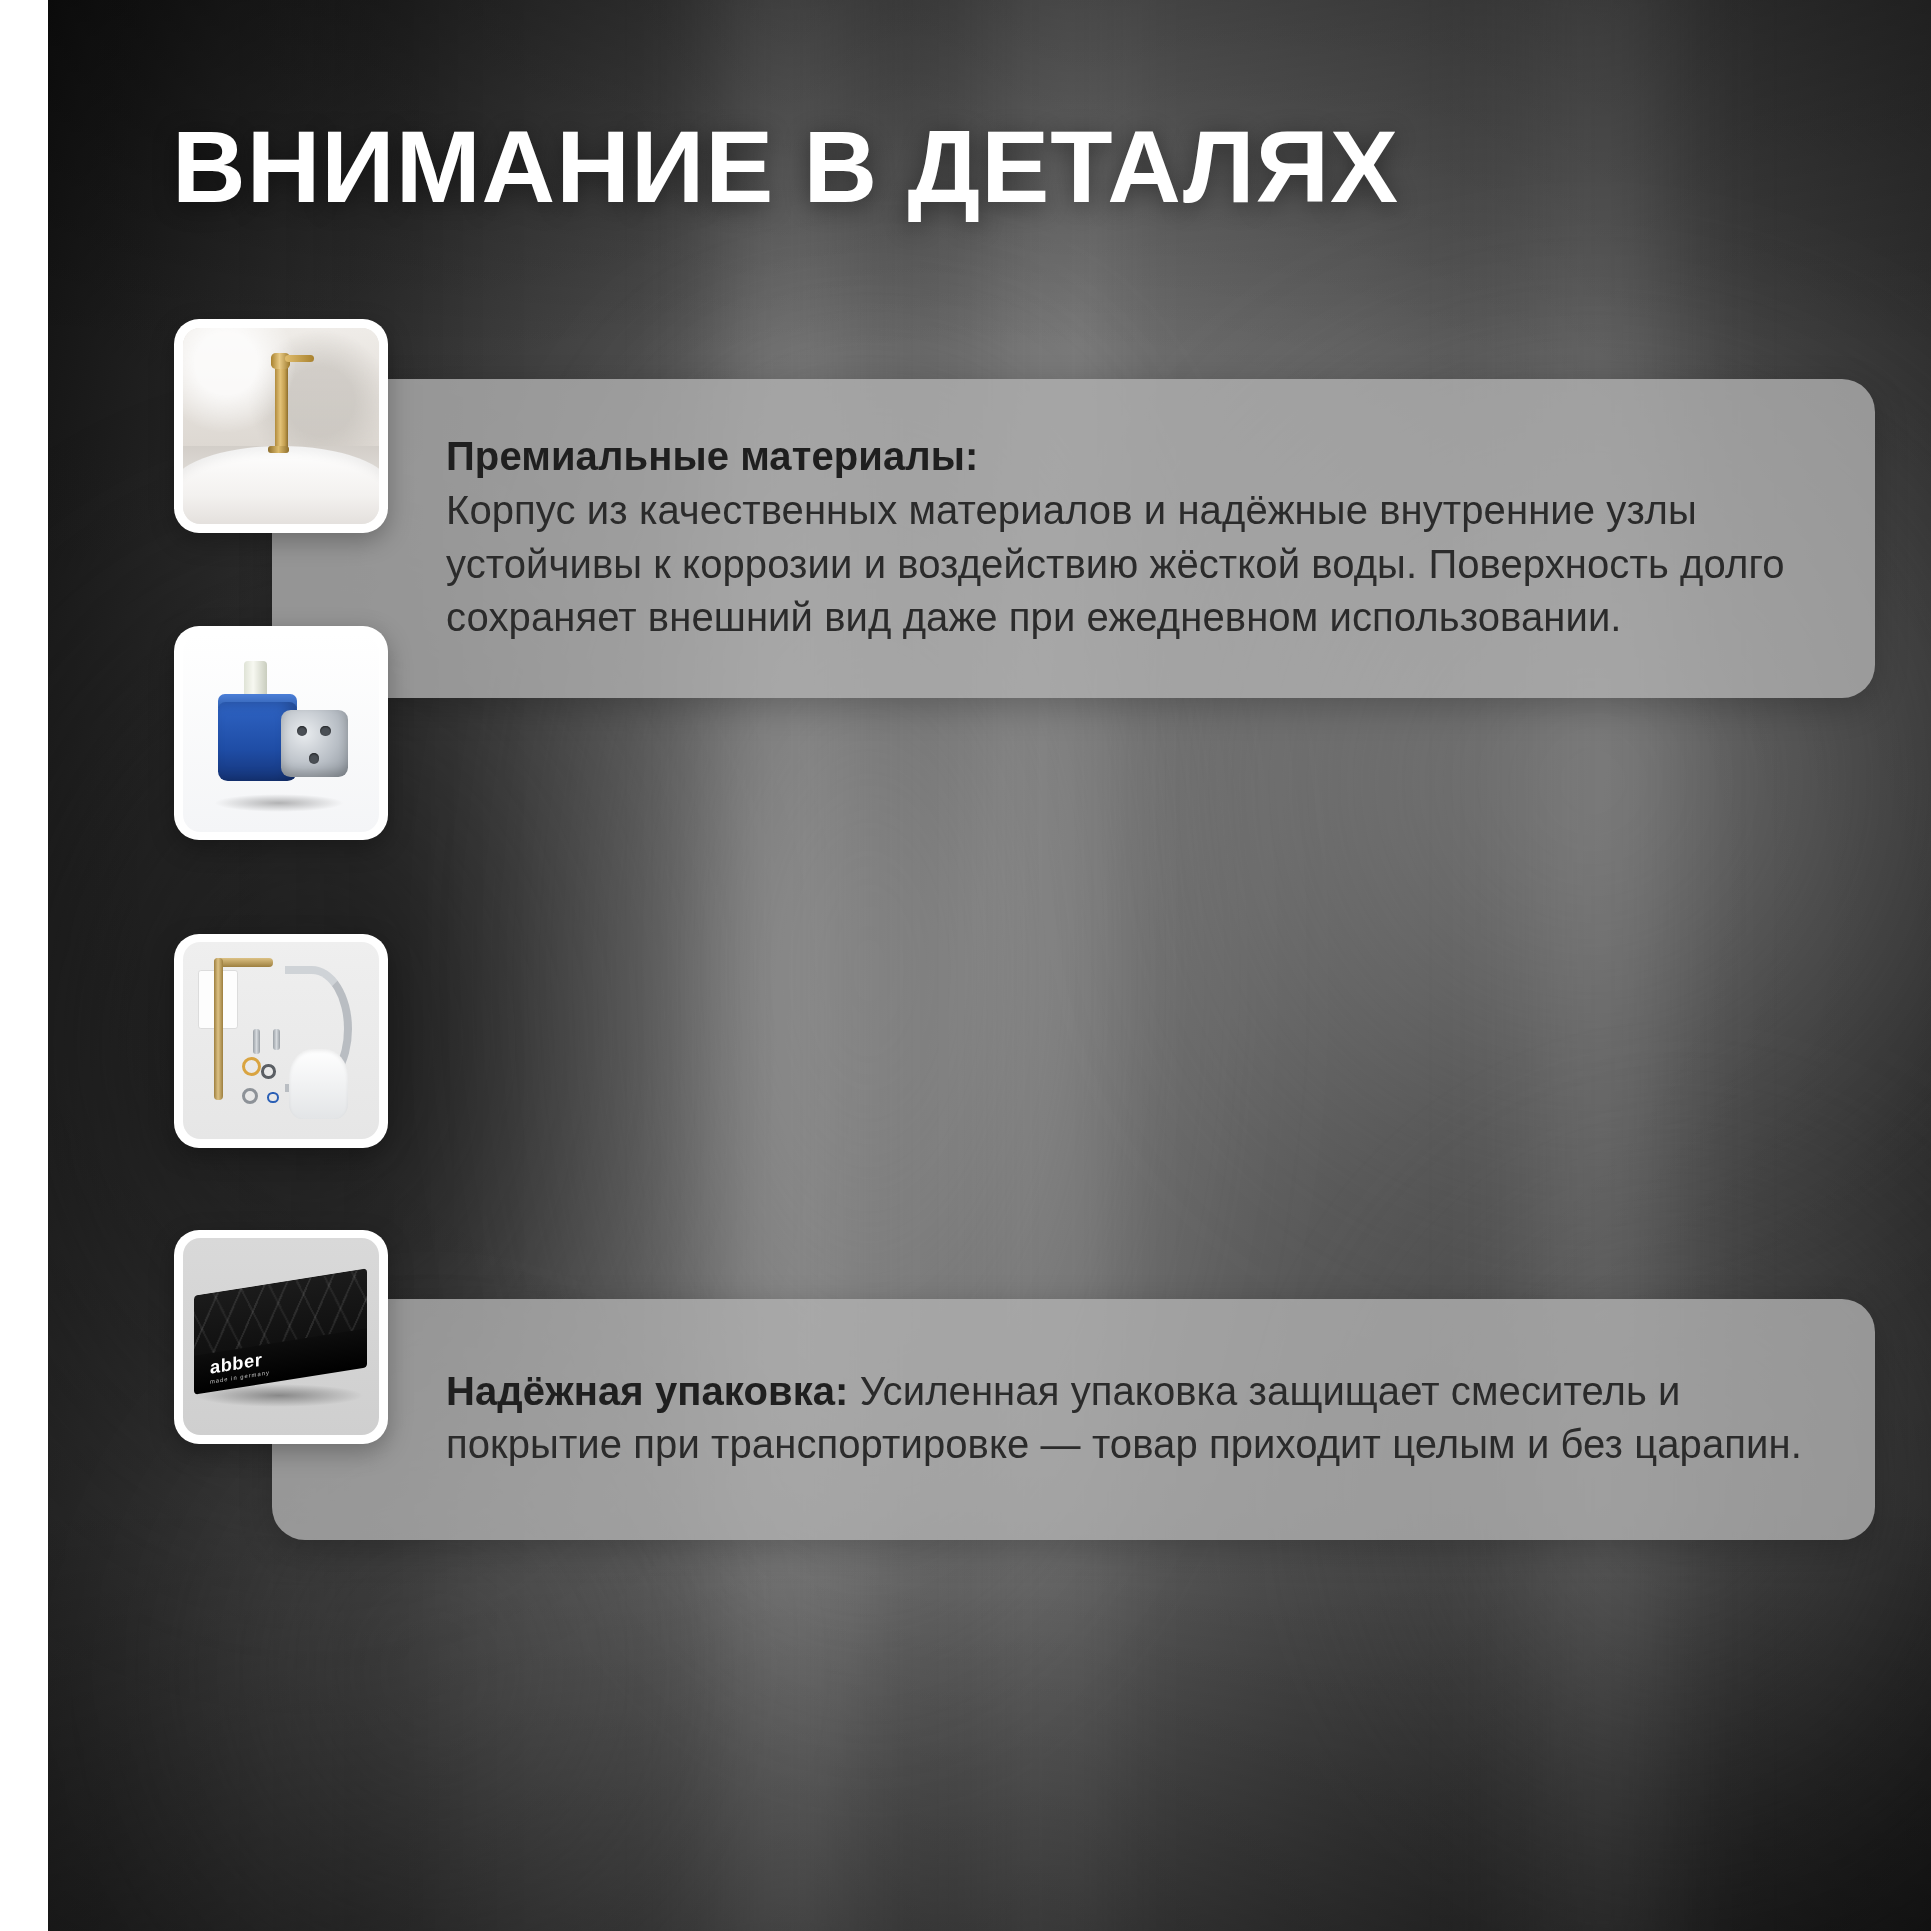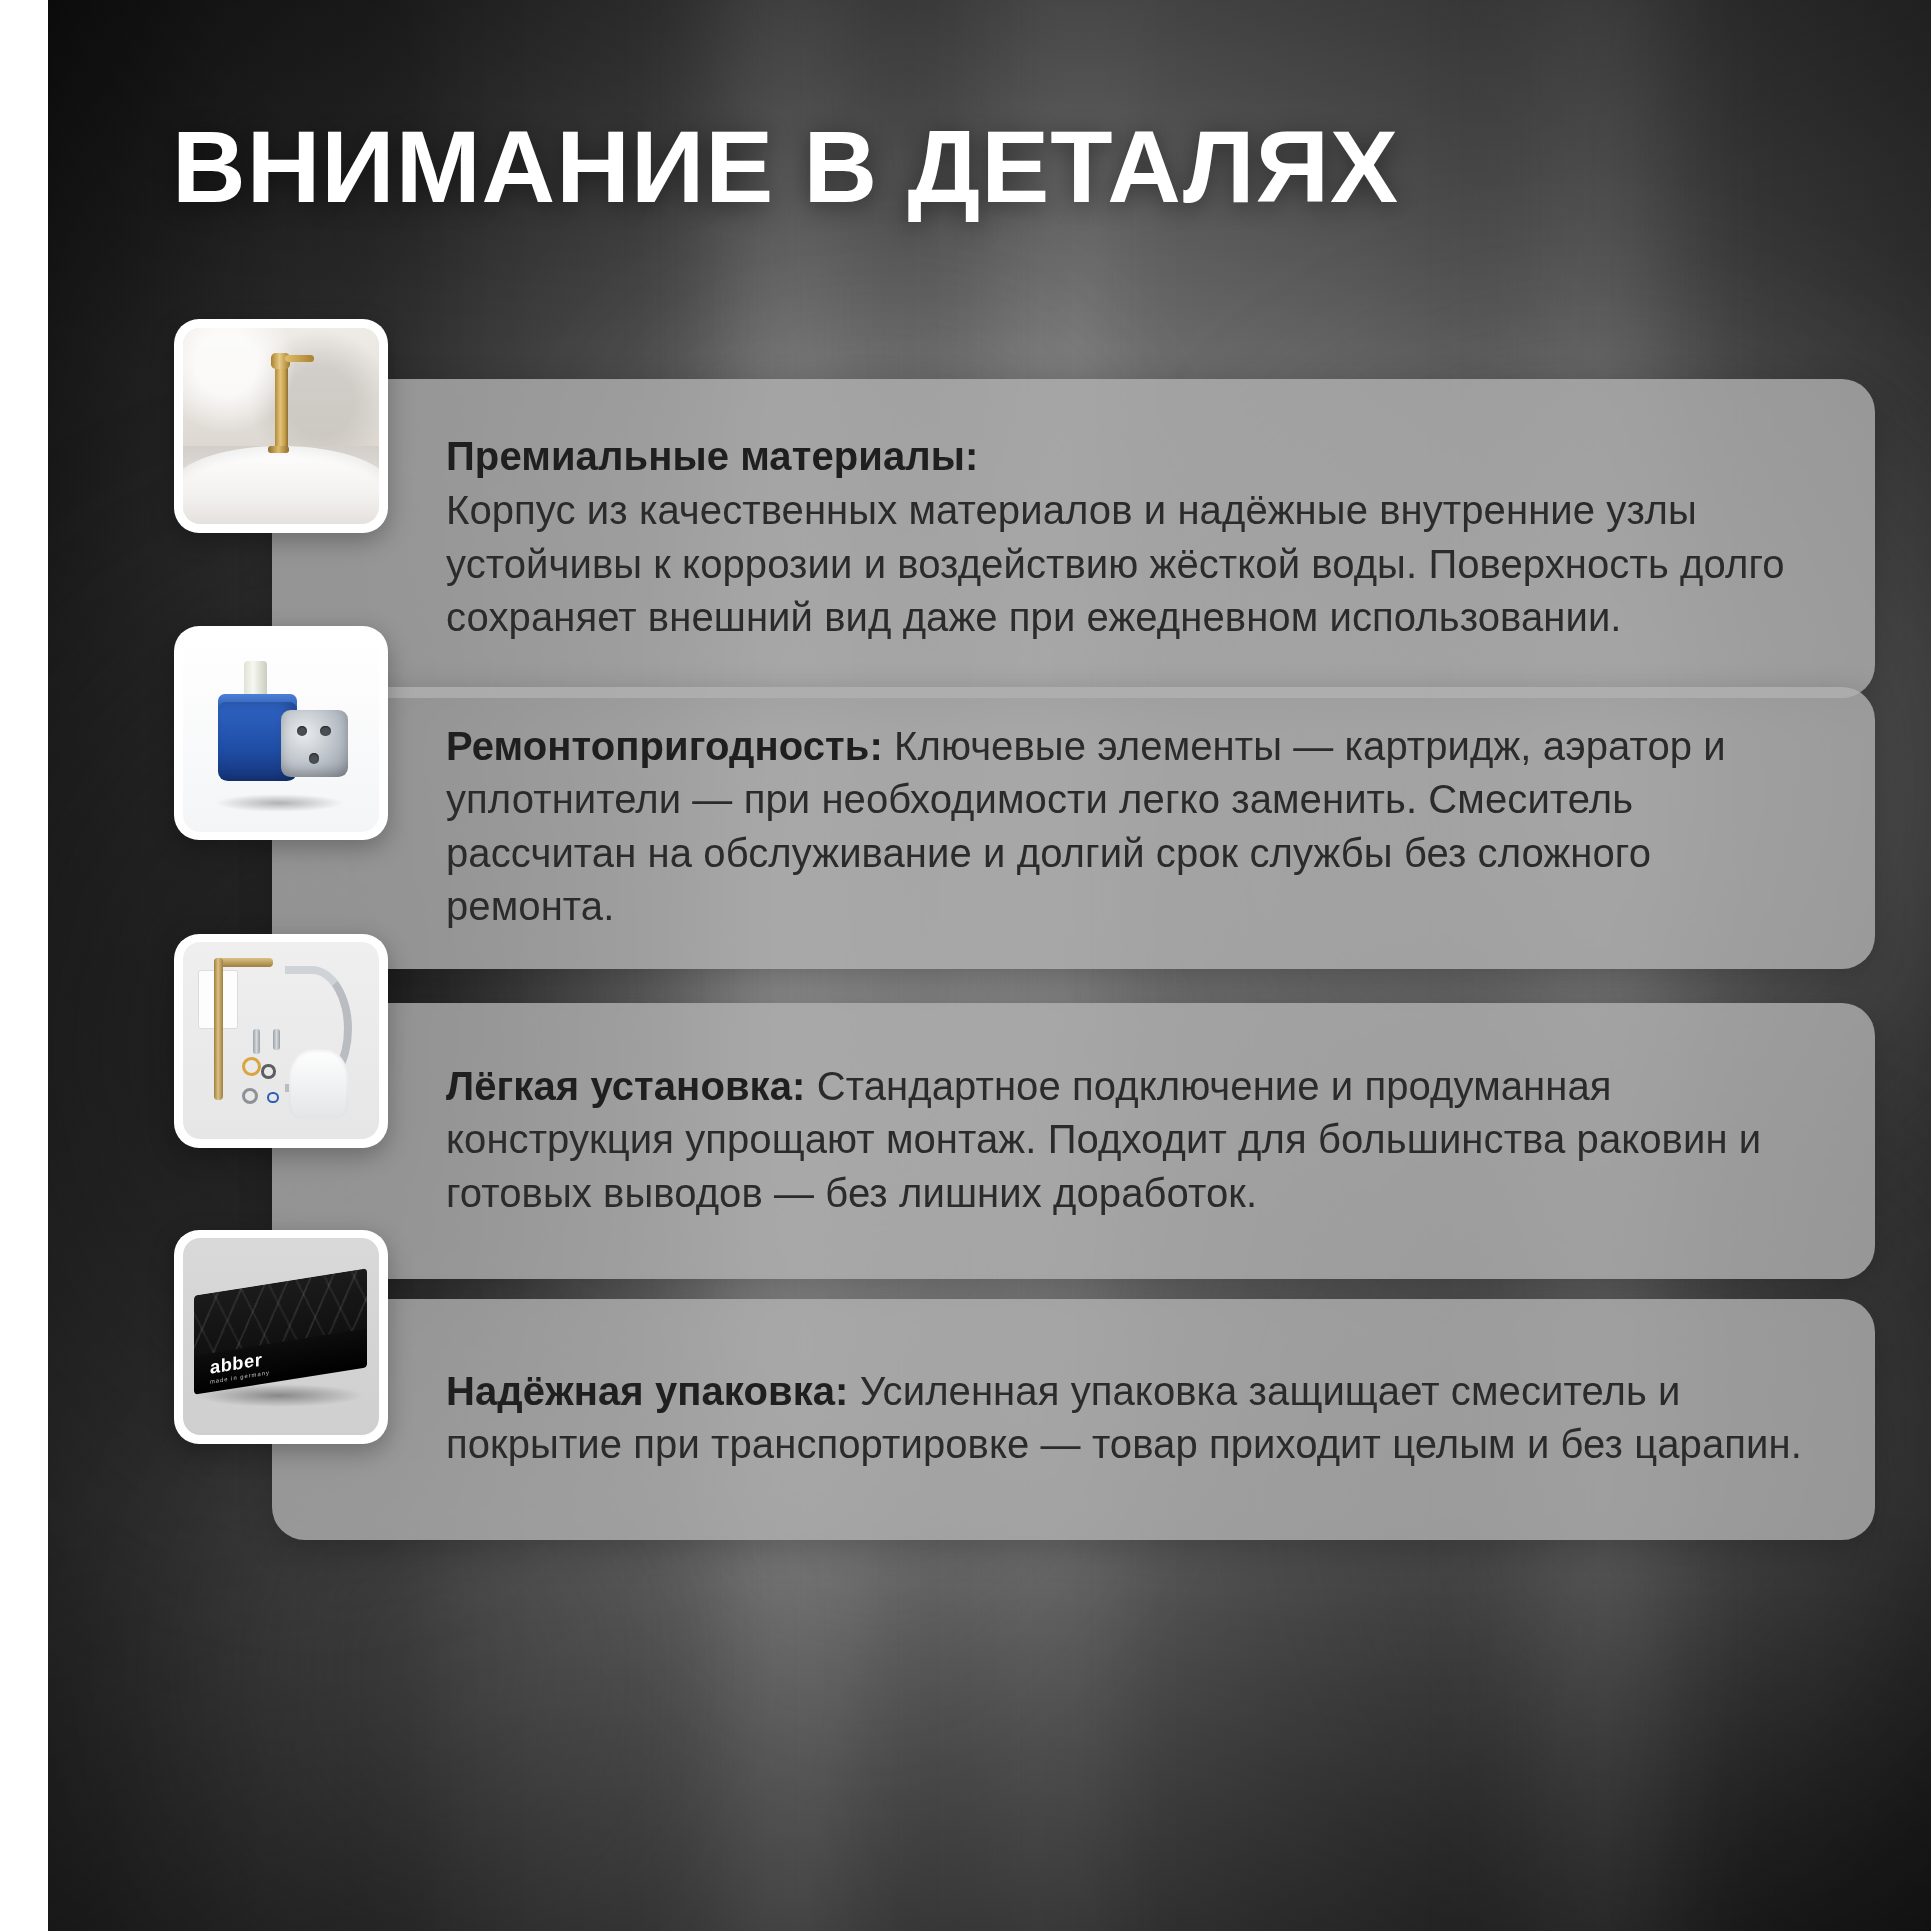--- a/index.html
+++ b/index.html
@@ -313,50 +313,38 @@
             <div class="stem"></div>
             <div class="cart-top"></div>
             <div class="cart-body"></div>
             <div class="cart-right"></div>
             <div class="hole h1"></div>
             <div class="hole h2"></div>
             <div class="hole h3"></div>
             <div class="shadow"></div>
           </div>
         </div>
-        <div class="card">
-          <p class="card-text">
-            <b>Ремонтопригодность:</b>
-            <span>Ключевые элементы — картридж, аэратор и уплотнители — при необходимости легко заменить. Смеситель рассчитан на обслуживание и долгий срок службы без сложного ремонта.</span>
-          </p>
-        </div>
       </div>
 
       <div class="feature feature-3">
         <div class="thumb">
           <div class="thumb-inner th3">
             <div class="paper"></div>
             <div class="faucet-arm"></div>
             <div class="faucet"></div>
             <div class="hose"></div>
             <div class="glove"></div>
             <div class="bolt"></div>
             <div class="bolt2"></div>
             <div class="ring r1"></div>
             <div class="ring r2"></div>
             <div class="ring r3"></div>
             <div class="ring r4"></div>
           </div>
         </div>
-        <div class="card">
-          <p class="card-text">
-            <b>Лёгкая установка:</b>
-            <span>Стандартное подключение и продуманная конструкция упрощают монтаж. Подходит для большинства раковин и готовых выводов — без лишних доработок.</span>
-          </p>
-        </div>
       </div>
 
       <div class="feature feature-4">
         <div class="thumb">
           <div class="thumb-inner th4">
             <div class="box-top"></div>
             <div class="box-front"></div>
             <div class="brand">
               <span>abber</span>
               <small>made in germany</small>

